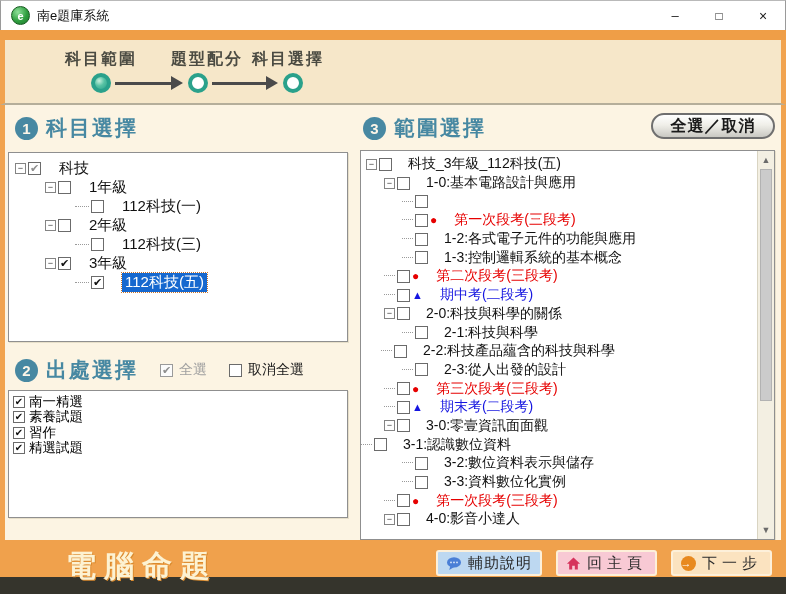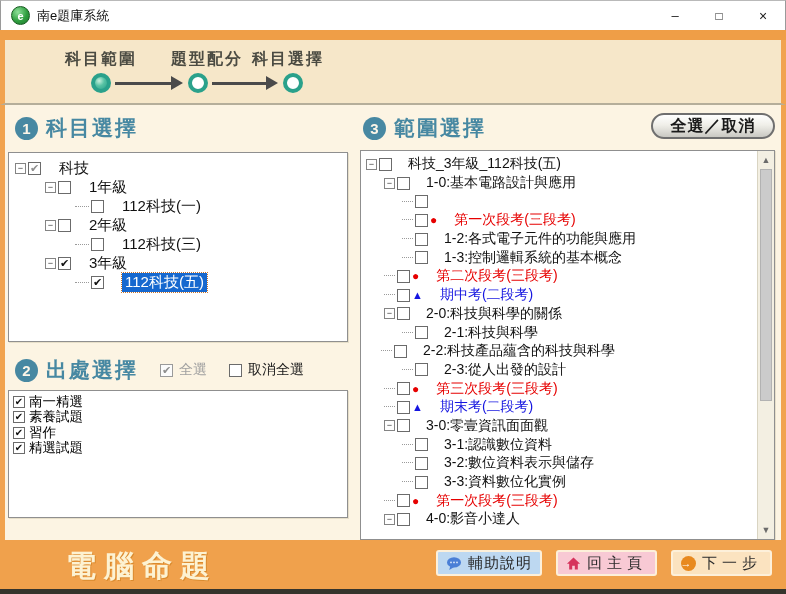--- a/index.html
+++ b/index.html
@@ -128,21 +128,21 @@
   }
 
   
   .sbar{position:absolute;top:0;right:0;bottom:0;width:17px;background:#f3efe2;border-left:1px solid #d9d4c2;box-sizing:border-box;}
   .sb-arrow{position:absolute;left:0;width:16px;height:16px;color:#6b6b6b;font-size:9px;display:flex;align-items:center;justify-content:center;}
   .sb-up{top:1px;}
   .sb-down{bottom:1px;}
   .sb-thumb{position:absolute;left:2px;width:12px;top:18px;height:232px;background:#cbcbcb;border:1px solid #b2b2b2;box-sizing:border-box;}
 
   
-  .footer{position:absolute;top:540px;left:0;right:0;height:55px;background:#f0a14c;}
+  .footer{position:absolute;top:540px;left:0;right:0;height:37px;background:#f0a14c;}
   .footer-title{
     position:absolute;left:66px;top:6px;font-size:30px;font-weight:bold;color:#fdf2d2;
     letter-spacing:8px;text-shadow:1px 1px 0 #d98a2e;
   }
   .footer-buttons{position:absolute;right:14px;top:10px;display:flex;gap:14px;}
   .f-btn{
     height:26px;min-width:96px;border:2px solid #fdf0da;border-radius:3px;
     display:flex;align-items:center;justify-content:center;padding:0 8px;box-sizing:border-box;
     font-size:15px;color:#2b2b2b;font-family:inherit;
   }
@@ -342,21 +342,21 @@
             <span class="conn"></span>
             <span class="cb"></span>
             <span class="marker blue-triangle">▲</span>
             <span class="tlabel blue">期末考(二段考)</span>
           </div>
           <div class="trow" style="padding-left: 23px;">
             <span class="exp">−</span>
             <span class="cb"></span>
             <span class="tlabel">3-0:零壹資訊面面觀</span>
           </div>
-          <div class="trow" style="padding-left: 41px; align-items: center;">
+          <div class="trow" style=" align-items: center;">
             <span class="conn"></span>
             <span class="cb"></span>
             <span class="tlabel">3-1:認識數位資料</span>
           </div>
           <div class="trow" style="padding-left: 41px;">
             <span class="conn"></span>
             <span class="cb"></span>
             <span class="tlabel">3-2:數位資料表示與儲存</span>
           </div>
           <div class="trow" style="padding-left: 41px;">

